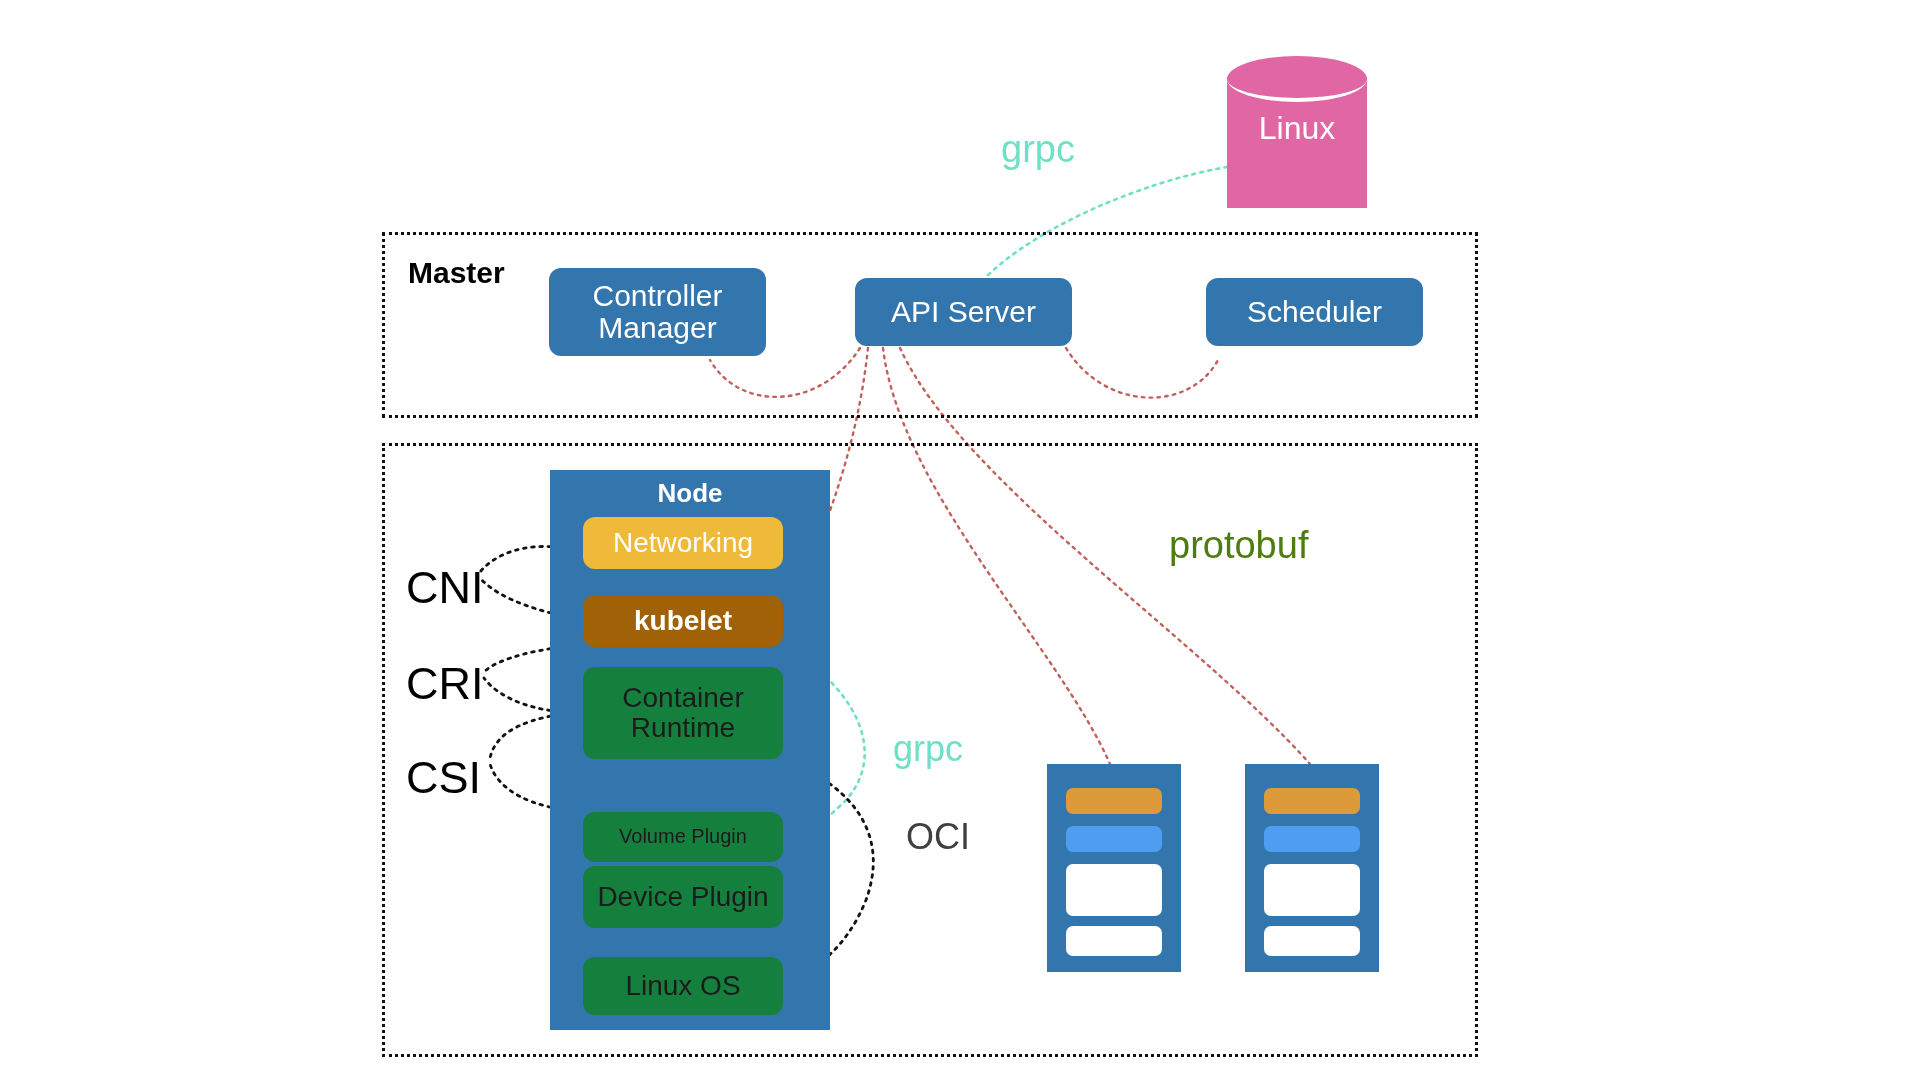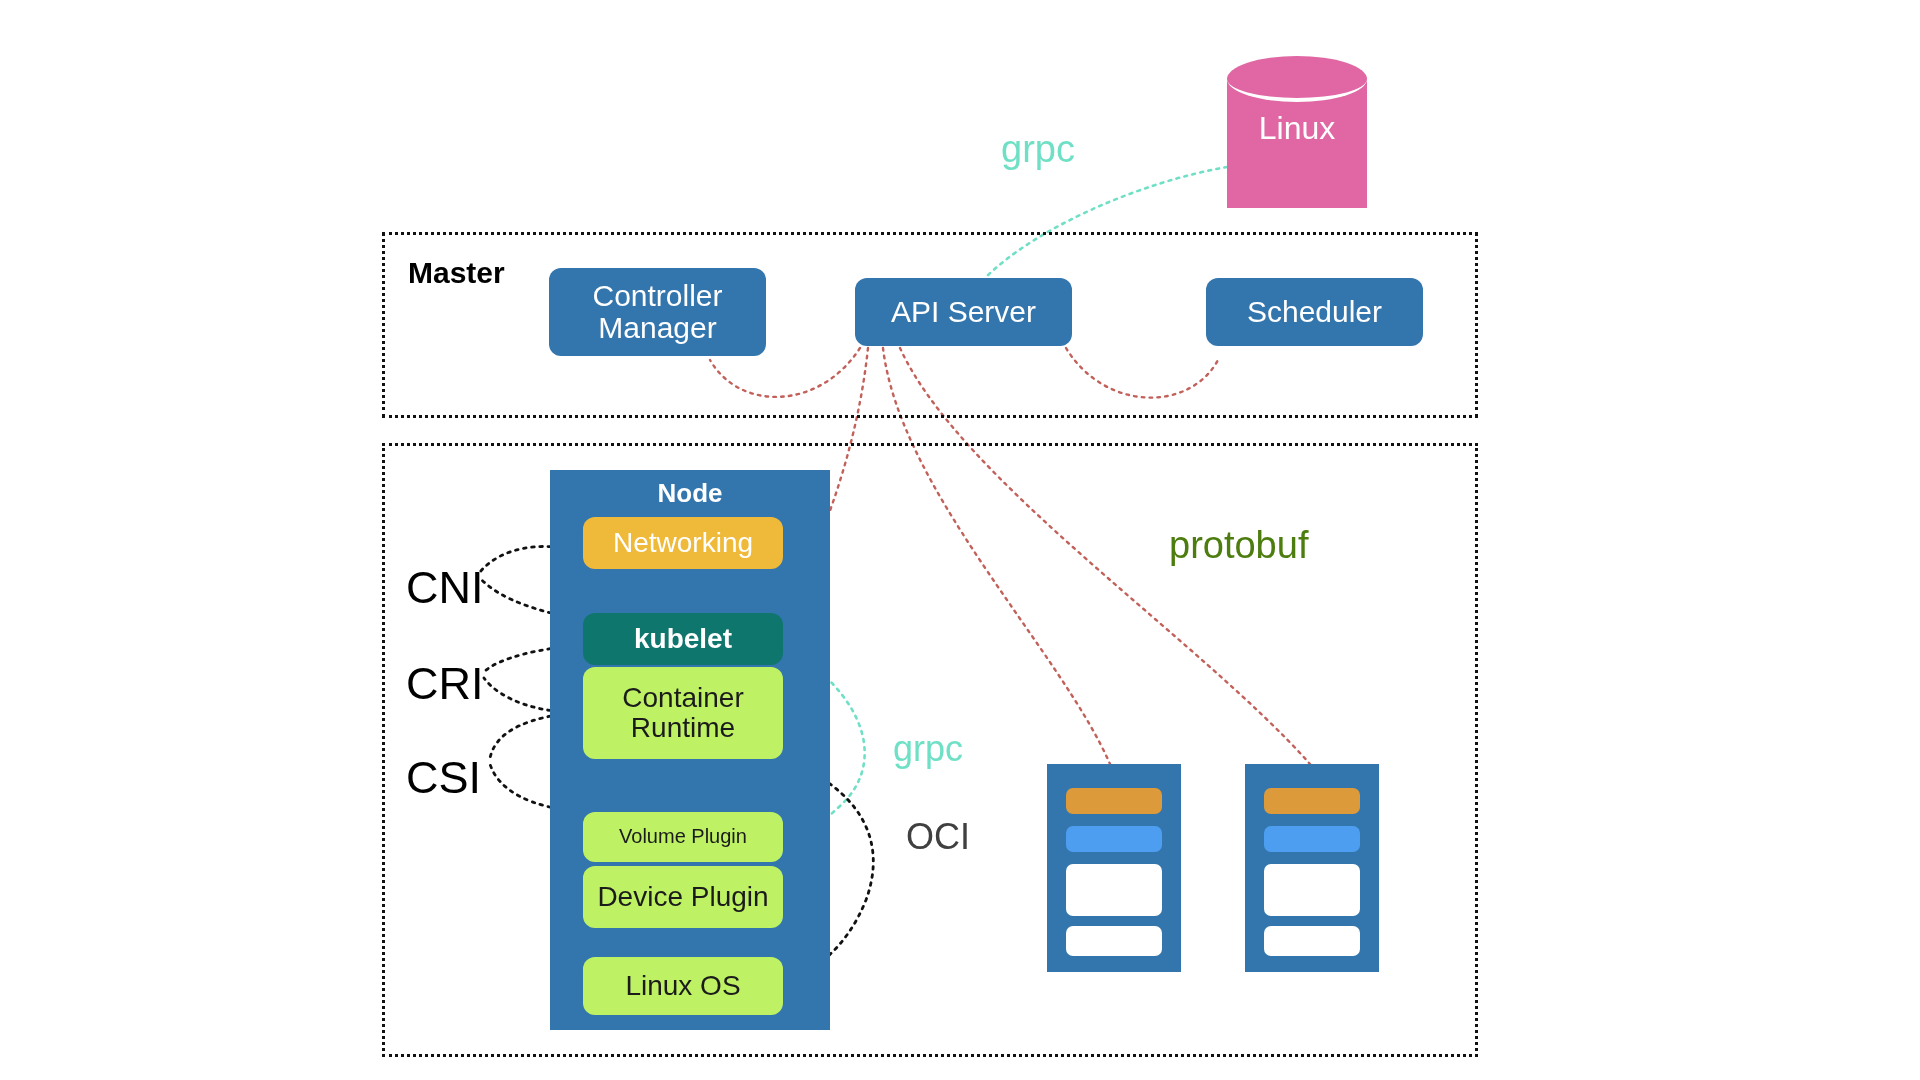--- a/index.html
+++ b/index.html
@@ -77,22 +77,22 @@
     position: absolute;
     border-radius: 12px;
     display: flex;
     align-items: center;
     justify-content: center;
     text-align: center;
     line-height: 1.08;
     box-sizing: border-box;
   }
   .nbox.amber { background: #EFB93A; color: #ffffff; font-size: 28px; }
-  .nbox.sky   { background: #0f766e; color: #ffffff; font-size: 28px; font-weight: bold; margin-top: 18px; }
-  .nbox.plain { background: #bef264; color: #1b1b1b; font-size: 28px; }
+  .nbox.sky   { background: #a16207; color: #ffffff; font-size: 28px; font-weight: bold; }
+  .nbox.plain { background: #15803d; color: #1b1b1b; font-size: 28px; }
   .nbox.plain.small { font-size: 20px; margin-top: 27px; }
 
   #box-networking       { left: 583px; top: 517px; width: 200px; height: 52px; }
   #box-kubelet          { left: 583px; top: 595px; width: 200px; height: 52px; }
   #box-container-runtime{ left: 583px; top: 667px; width: 200px; height: 92px; }
   #box-volume-plugin    { left: 583px; top: 785px; width: 200px; height: 50px; }
   #box-device-plugin    { left: 583px; top: 866px; width: 200px; height: 62px; }
   #box-linux-os         { left: 583px; top: 957px; width: 200px; height: 58px; }
 
   

